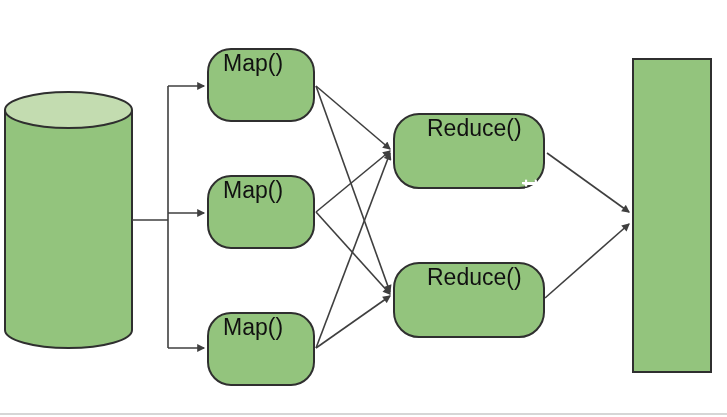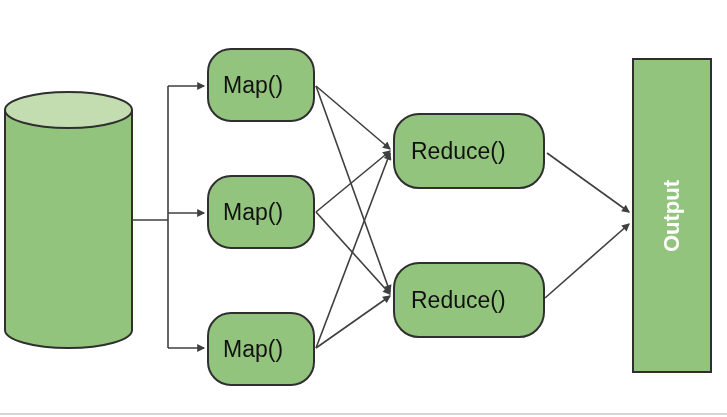--- a/index.html
+++ b/index.html
@@ -11,36 +11,35 @@
     overflow: hidden;
     font-family: "Liberation Sans", sans-serif;
   }
   svg.wires { position: absolute; left: 0; top: 0; width: 727px; height: 417px; }
   .node {
     position: absolute;
     background: var(--node-fill, #93c47d);
     border: 2px solid var(--node-border, #2f2f2f);
     box-sizing: border-box;
     display: flex;
-    align-items: center;
   }
   .map-node {
     left: 207px; width: 108px; height: 74px;
     border-radius: 24px;
     padding-left: 14px;
     font-size: 23px;
     color: var(--label-dark, #111111);
   }
   .map-1 { top: 48px; }
   .map-2 { top: 175px; }
   .map-3 { top: 312px; }
   .reduce-node {
     left: 393px; width: 152px; height: 76px;
     border-radius: 26px;
-    padding-left: 16px;
+    padding-left: 32px;
     font-size: 23px;
     color: var(--label-dark, #111111);
   }
   .reduce-1 { top: 113px; }
   .reduce-2 { top: 262px; }
   .output-node {
     left: 632px; top: 58px; width: 80px; height: 315px;
     justify-content: center;
     border-radius: 0;
   }

